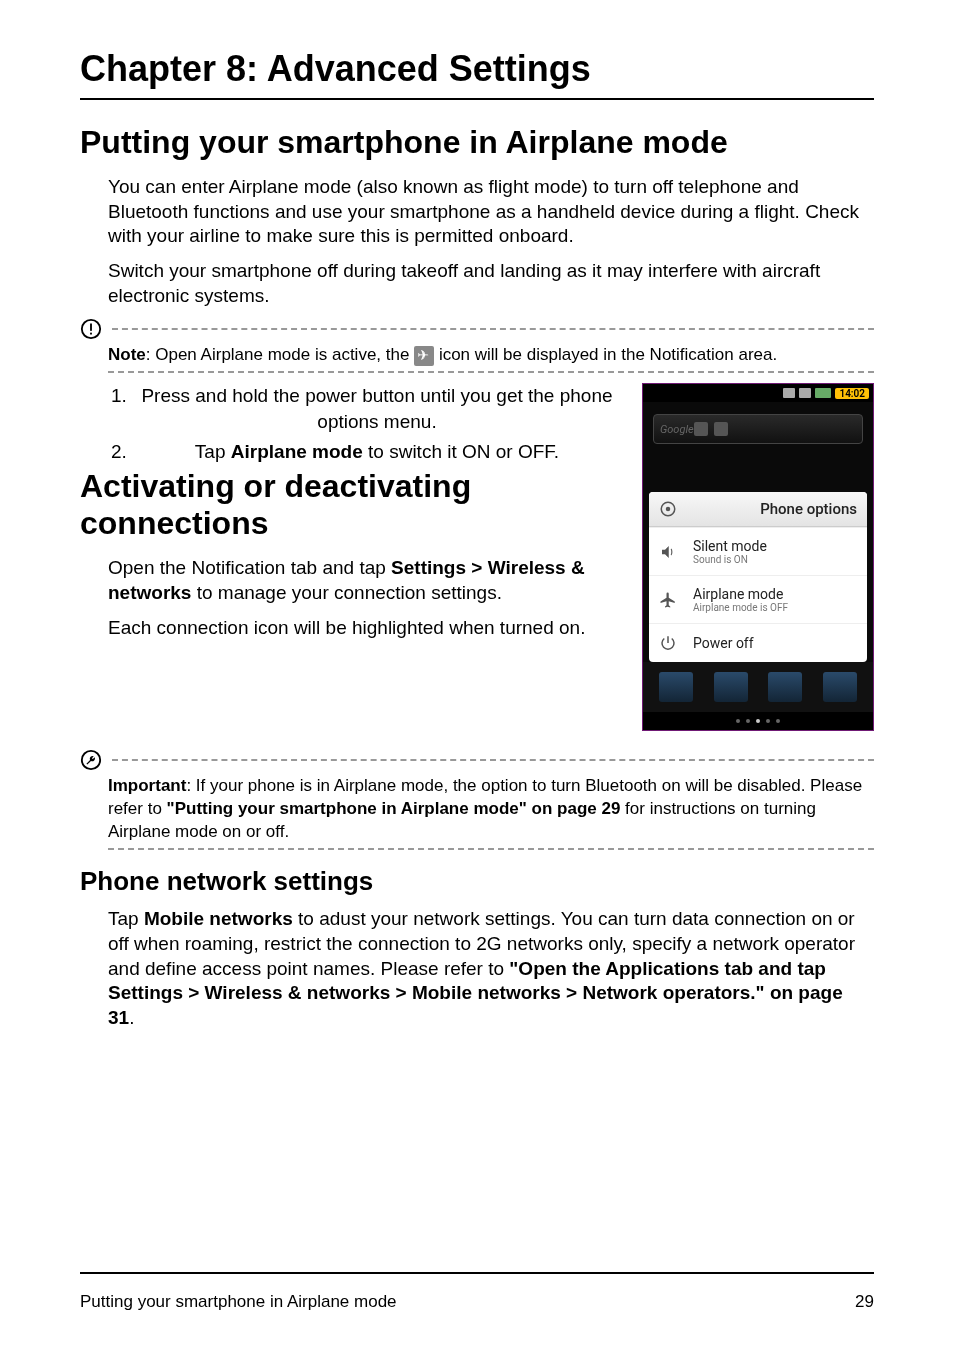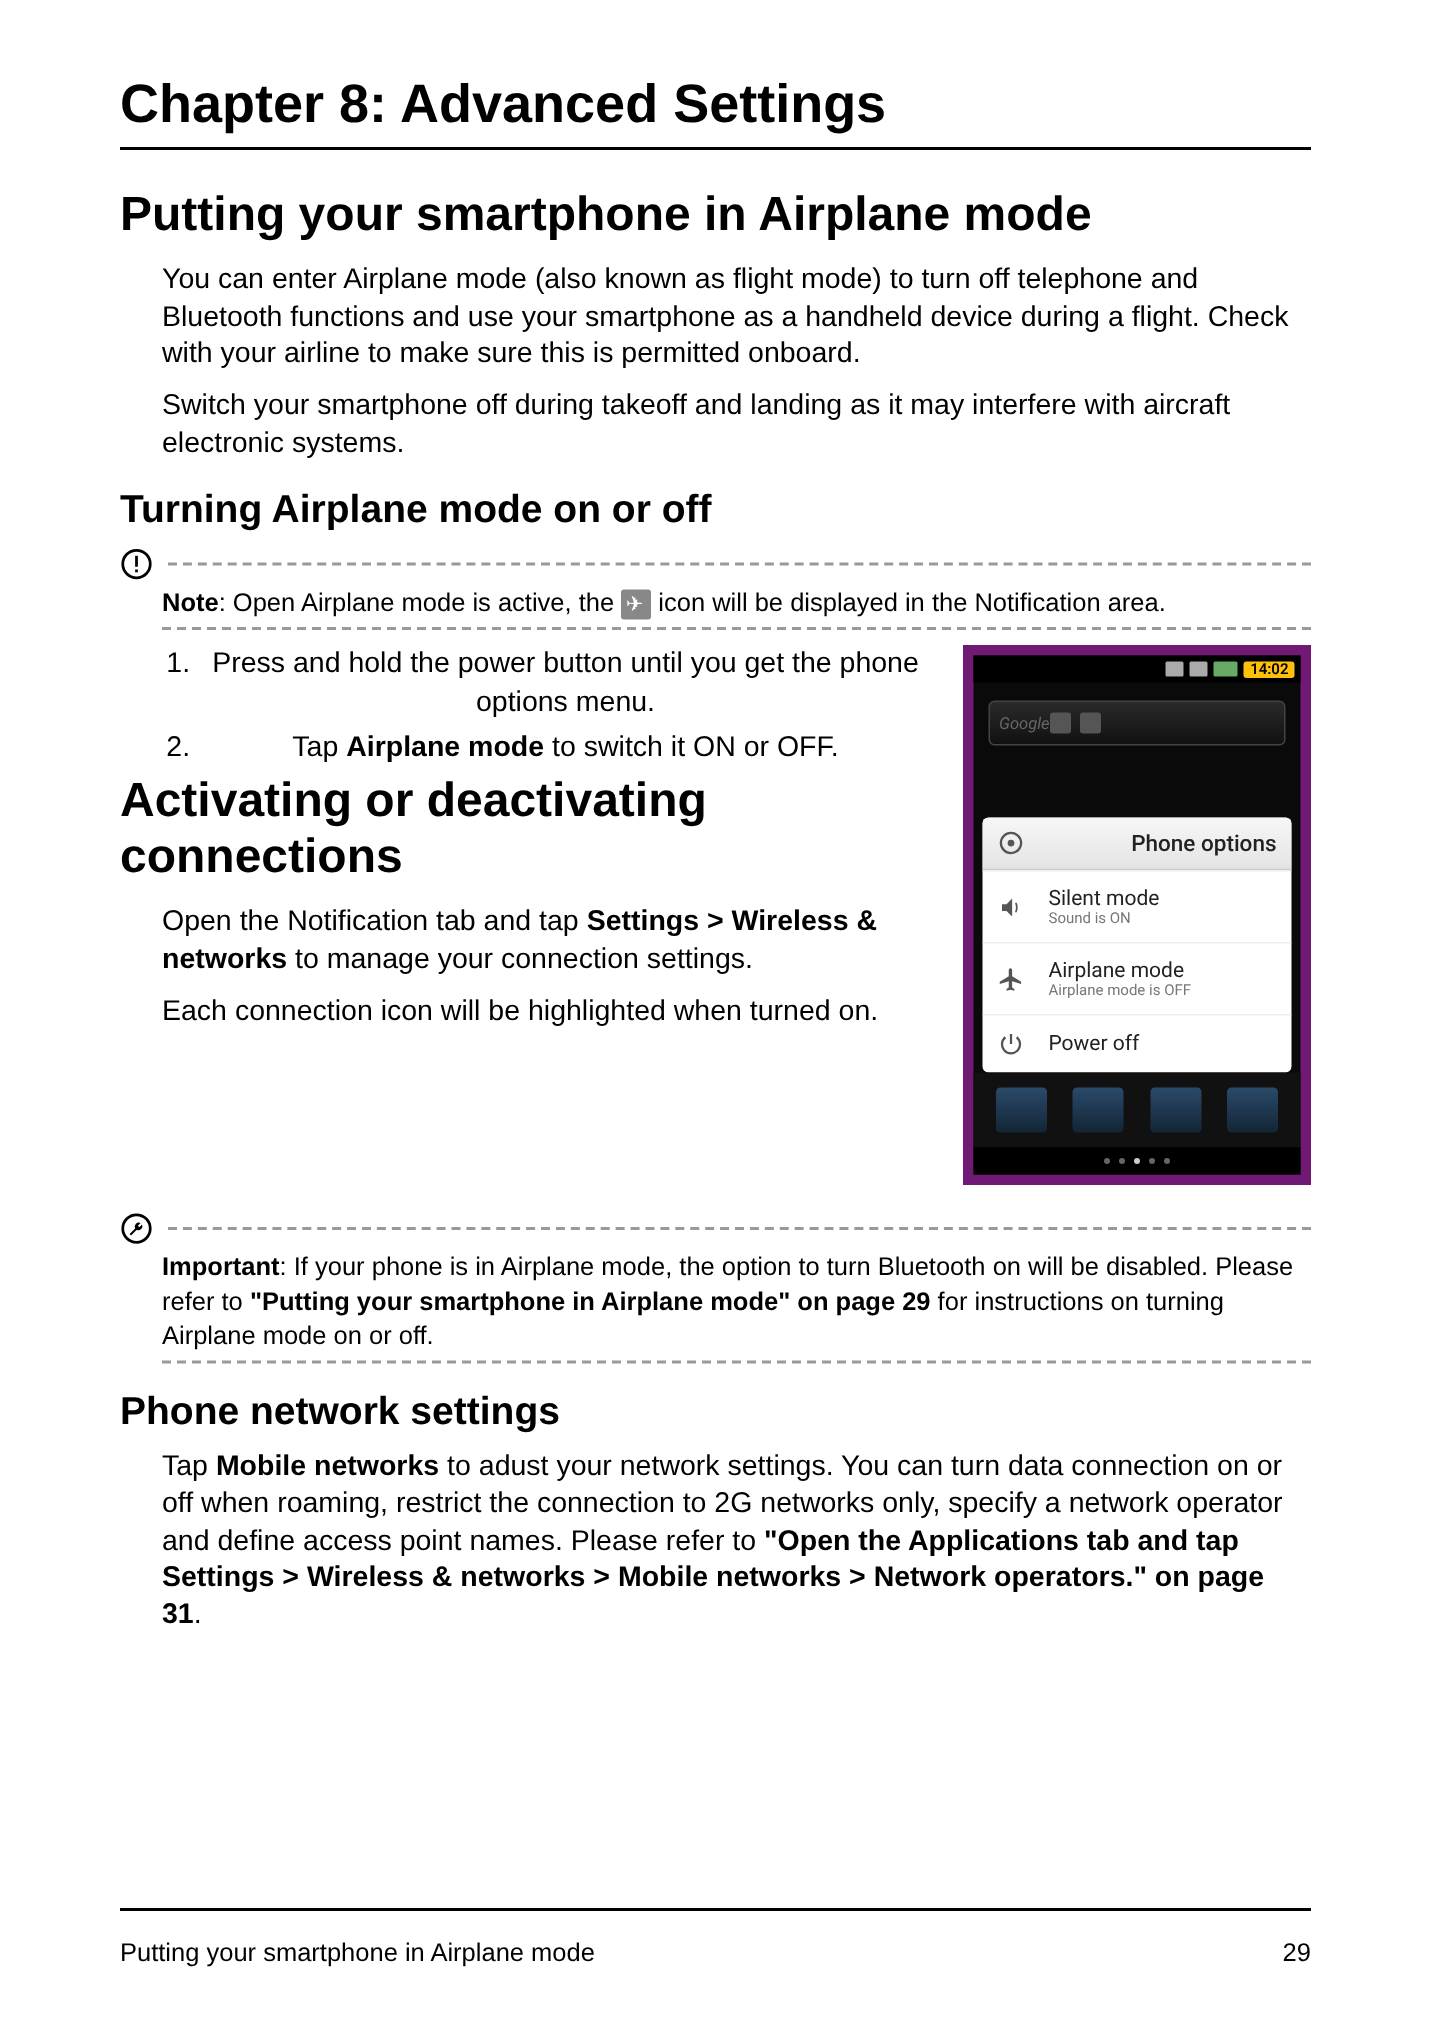--- a/index.html
+++ b/index.html
@@ -22,21 +22,21 @@
   .callout-body { font-size: 17px; line-height: 1.35; margin: 4px 0 4px 28px; }
   .callout-foot { border-top: 2px dashed #999; margin-left: 28px; }
 
   .inline-icon { display: inline-block; width: 20px; height: 20px; background: #888; vertical-align: middle; border-radius: 2px; position: relative; }
   .inline-icon::after { content: "✈"; position: absolute; top: 0; left: 3px; font-size: 14px; color: #fff; }
 
   .flowwrap { display: flex; gap: 20px; margin-top: 6px; }
   .flowtext { flex: 1; }
 
   
-  .phone { width: 232px; border: 7px solid #701a75; background: #0a0a0a; font-family: "Roboto", "Helvetica Neue", Arial, sans-serif; color: #ccc; }
+  .phone { width: 232px; border: 1px solid #701a75; background: #0a0a0a; font-family: "Roboto", "Helvetica Neue", Arial, sans-serif; color: #ccc; }
   .statusbar { height: 18px; background: #000; display: flex; justify-content: flex-end; align-items: center; gap: 4px; padding: 0 4px; font-size: 10px; font-weight: 600; }
   .statusbar .time { background: #ffc107; color: #000; padding: 0 4px; border-radius: 2px; }
   .sbicon { width: 12px; height: 10px; background: #aaa; border-radius: 1px; }
   .searchbar { height: 30px; margin: 12px 10px; background: linear-gradient(#2a2a2a,#111); border: 1px solid #444; border-radius: 4px; display: flex; align-items: center; padding: 0 6px; }
   .searchbar span { font-size: 11px; color: #666; font-style: italic; }
   .searchbar .sicons { display: flex; gap: 6px; }
   .sicon { width: 14px; height: 14px; background: #555; border-radius: 2px; }
   .gap { height: 36px; }
   .modal { background: #fff; margin: 0 6px; border-radius: 4px; overflow: hidden; color: #222; }
   .modal-h { display: flex; align-items: center; gap: 8px; background: linear-gradient(#f7f7f7,#e4e4e4); padding: 8px 10px; font-size: 15px; font-weight: 500; border-bottom: 1px solid #ccc; justify-content: space-between; }
@@ -58,21 +58,20 @@
 <div class="page">
   <div class="content">
 
     <h1 class="chapter">Chapter 8: Advanced Settings</h1>
     <hr class="rule">
 
     <h2 class="section">Putting your smartphone in Airplane mode</h2>
     <p class="body">You can enter Airplane mode (also known as flight mode) to turn off telephone and Bluetooth functions and use your smartphone as a handheld device during a flight. Check with your airline to make sure this is permitted onboard.</p>
     <p class="body">Switch your smartphone off during takeoff and landing as it may interfere with aircraft electronic systems.</p>
 
-    <h3 class="subsection">Turning Airplane mode on or off</h3>
 
     <div class="callout">
       <div class="callout-head">
         <svg class="callout-icon" viewBox="0 0 24 24">
             <circle cx="12" cy="12" r="10" fill="none" stroke="#000" stroke-width="2"></circle>
             <rect x="11" y="6" width="2" height="8" fill="#000"></rect>
             <rect x="11" y="16" width="2" height="2" fill="#000"></rect>
           </svg>
         <div class="dashline"></div>
       </div>

